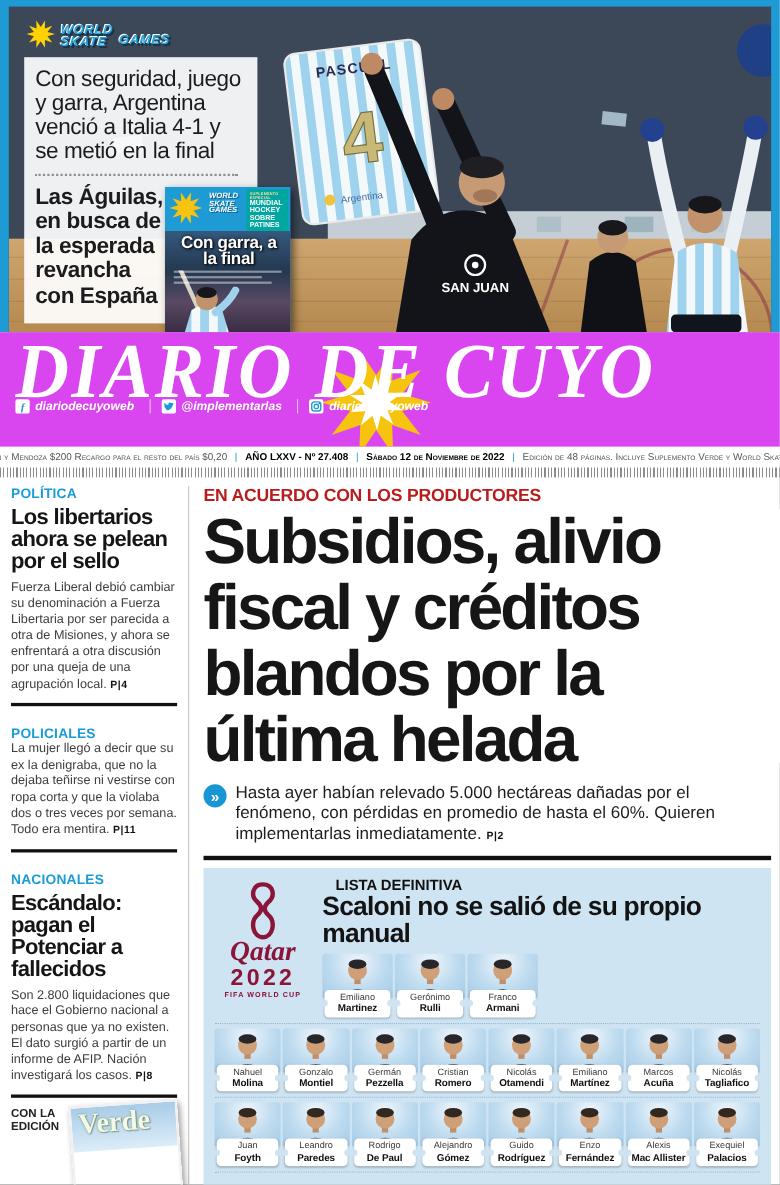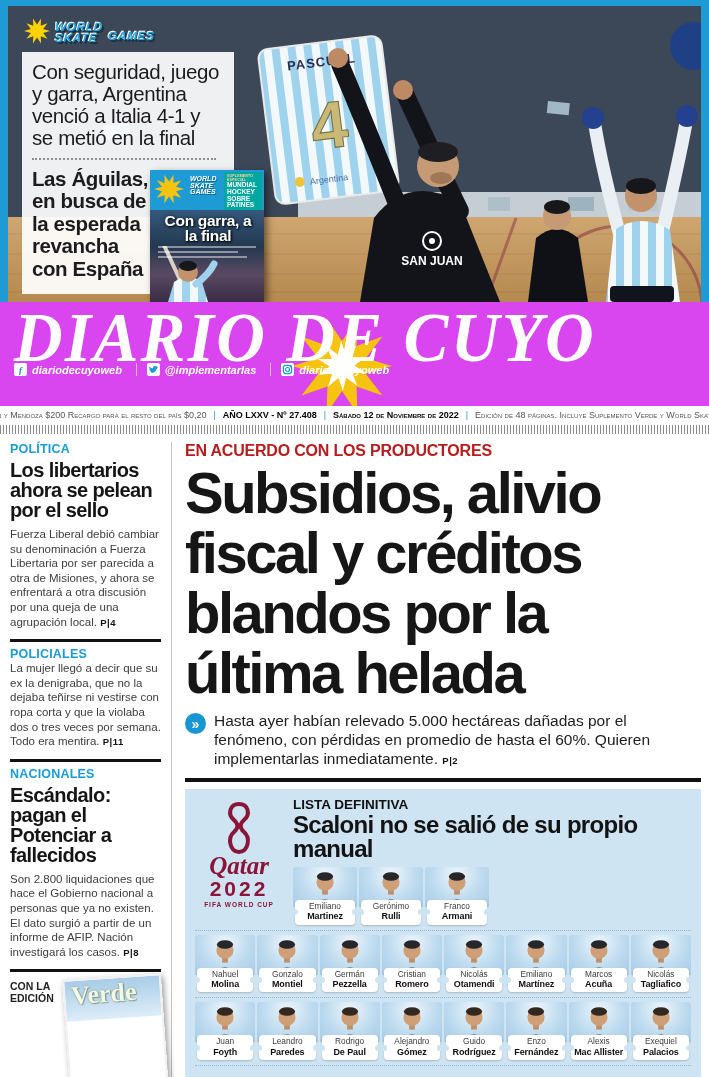--- a/index.html
+++ b/index.html
@@ -99,21 +99,21 @@
     height:9px; margin:1px 0 0 0;
     background:repeating-linear-gradient(90deg,#8c8c8c 0 1px, transparent 1px 3px);
   }
 
   
   .content { display:flex; padding:8px 8px 0 10px; height:663px; }
   .left-col { width:162px; flex:none; padding-right:10px; border-right:1px solid #c4c4c4; }
   .main-col { flex:1; padding-left:13px; display:flex; flex-direction:column; }
 
   
-  .lsection + .lsection { border-top:3px solid #111; margin-top:10px; padding-top:5px; }
+  .lsection + .lsection { border-top:3px solid #111; margin-top:10px; padding-top:18px; }
   .sec-label { color:#189cd8; font-weight:900; font-size:12.5px; letter-spacing:.2px; }
   .sec-headline { font-size:20px; line-height:1.0; font-weight:900; letter-spacing:-.6px; color:#151515; margin:4px 0 7px 0; }
   .sec-body { font-size:11.5px; line-height:1.27; color:#3d3d3d; }
   .pref { font-weight:900; font-size:9.5px; color:#111; letter-spacing:.5px; }
 
   .supp { border-top:3px solid #111; margin-top:10px; padding-top:8px; display:flex; gap:6px; }
   .supp-label { font-size:10.5px; font-weight:900; color:#222; line-height:1.15; width:42px; }
   .verde {
     width:100px; height:116px; transform:rotate(-4deg); transform-origin:top left;
     border:2px solid #f0f0f0; box-shadow:2px 3px 6px rgba(0,0,0,.4);
@@ -142,21 +142,21 @@
 
   
   .wc-panel { background:#cfe4f3; flex:1; padding:8px 10px 6px 10px; display:flex; flex-direction:column; }
   .wc-header { display:flex; gap:10px; }
   .q-logo { width:88px; flex:none; text-align:center; padding-top:2px; }
   .q-logo svg { display:block; margin:0 auto; }
   .q-name { font-family:"Liberation Serif", serif; font-style:italic; font-weight:700; font-size:25px; color:#8a1538; line-height:1; margin-top:-4px; }
   .q-year { font-size:21px; font-weight:700; color:#8a1538; letter-spacing:3px; line-height:1; }
   .q-sub { font-size:6.5px; font-weight:900; color:#8a1538; letter-spacing:1px; margin-top:2px; }
   .wc-right { flex:1; min-width:0; }
-  .wc-kicker { font-size:13.5px; font-weight:900; color:#111; }
+  .wc-kicker { font-size:13.5px; font-weight:900; color:#111;margin-left:12px; }
   .wc-headline { font-size:24px; font-weight:900; letter-spacing:-.7px; color:#131313; line-height:1.02; margin:1px 0 5px 0; }
   .wc-sub { display:flex; gap:8px; }
   .wc-body { flex:1; font-size:11.8px; line-height:1.28; color:#2e2e2e; }
   .keepers { width:196px; flex:none; display:flex; gap:2px; align-items:flex-end; }
 
   .wc-row { display:flex; gap:2px; border-top:1px dotted #8fb6d4; padding-top:4px; margin-top:5px; }
   .player-cell { flex:1; min-width:0; display:flex; flex-direction:column; }
   .headshot {
     height:40px; border-radius:3px 3px 0 0; display:flex; justify-content:center; overflow:hidden;
     background:radial-gradient(circle at 50% 20%, #eef6fc 0%, #bedbef 55%, #a6cbe6 100%);

